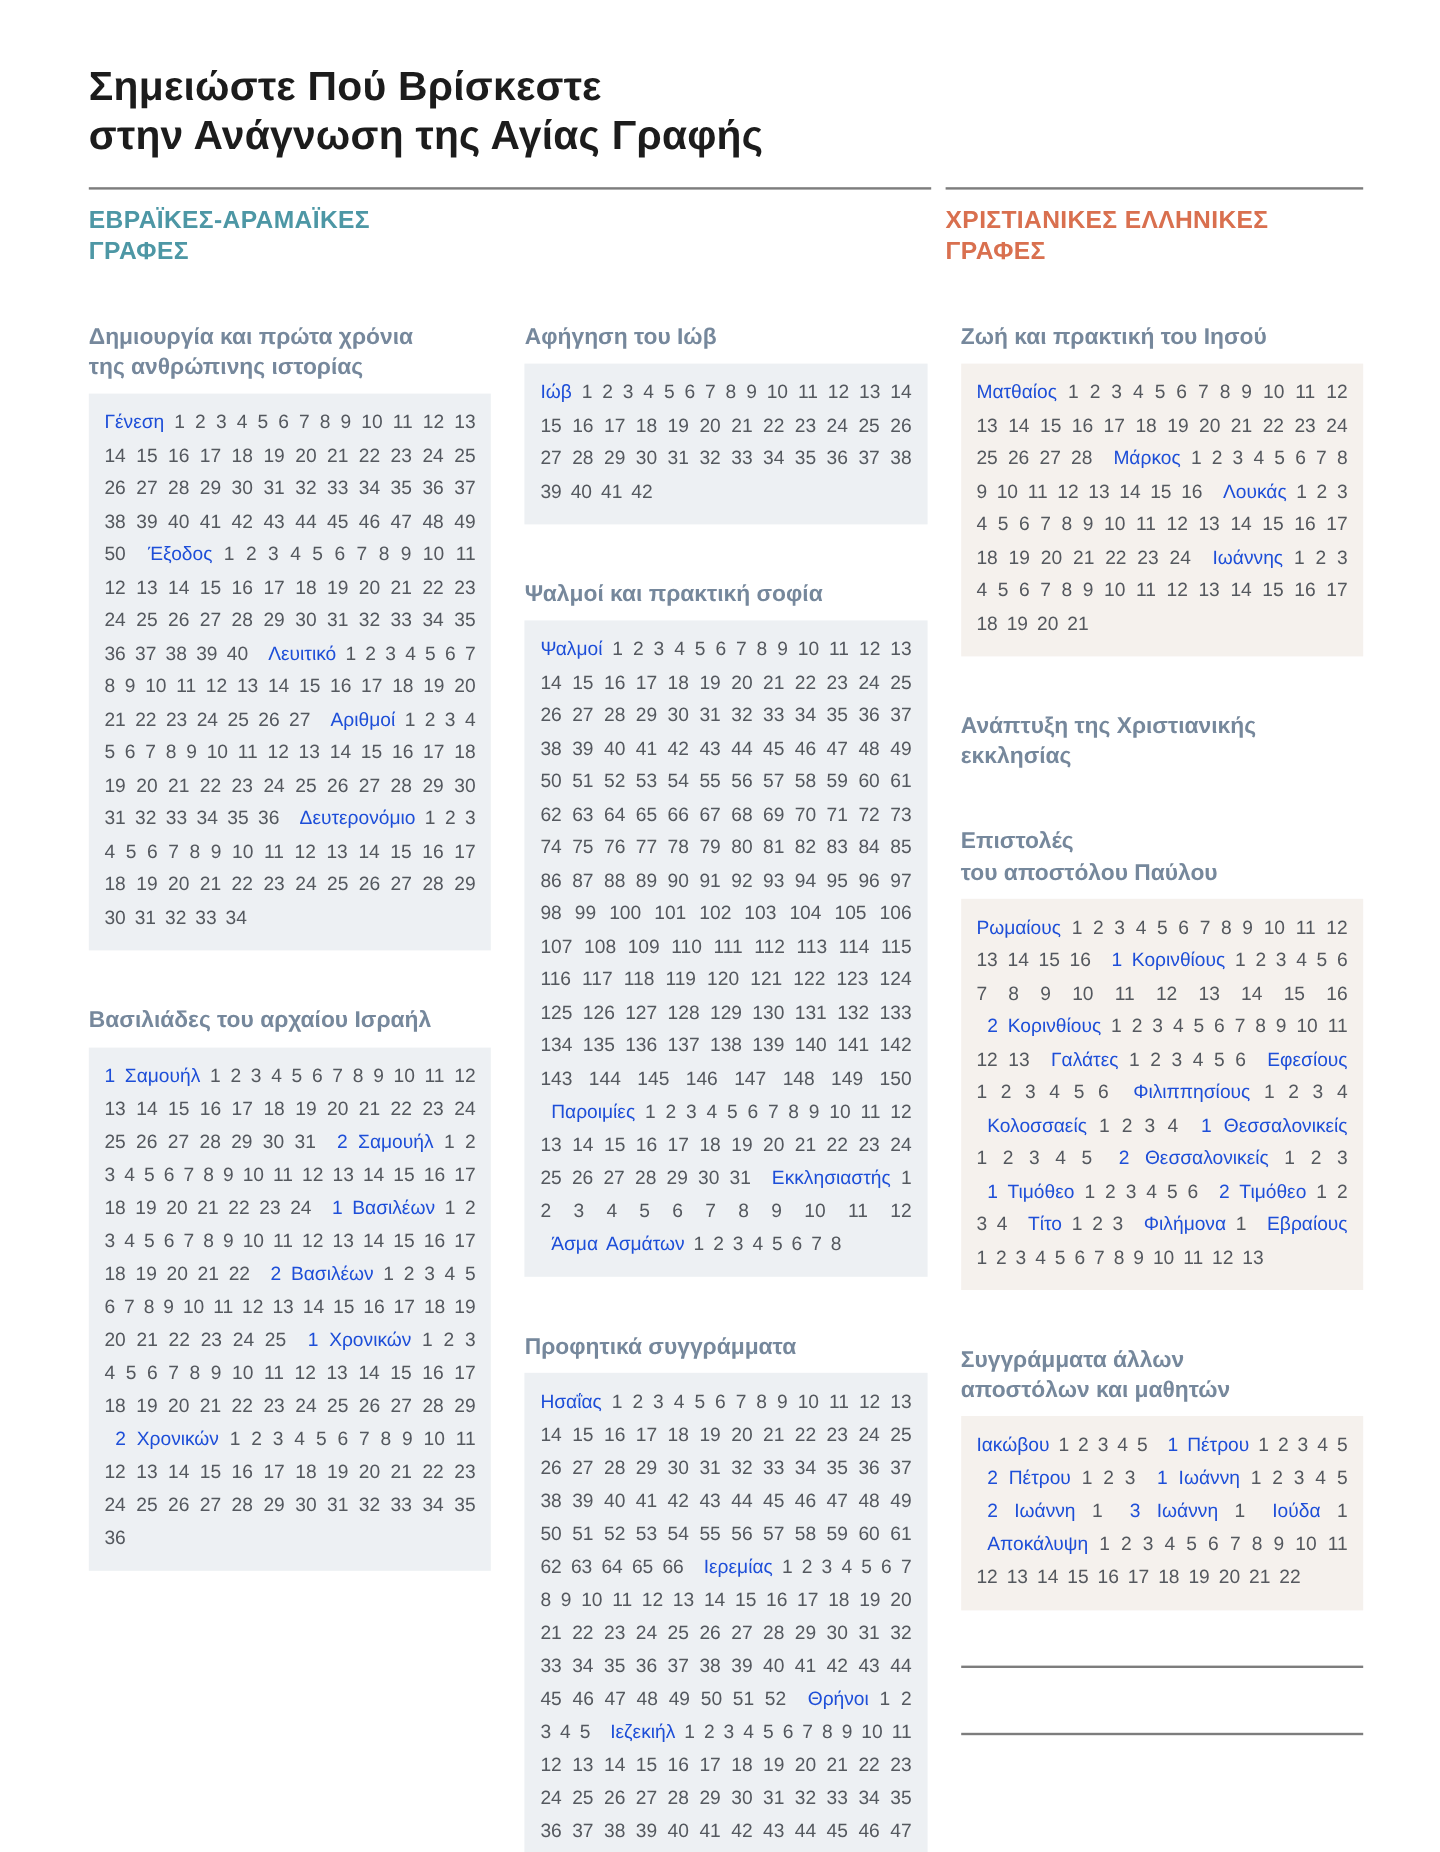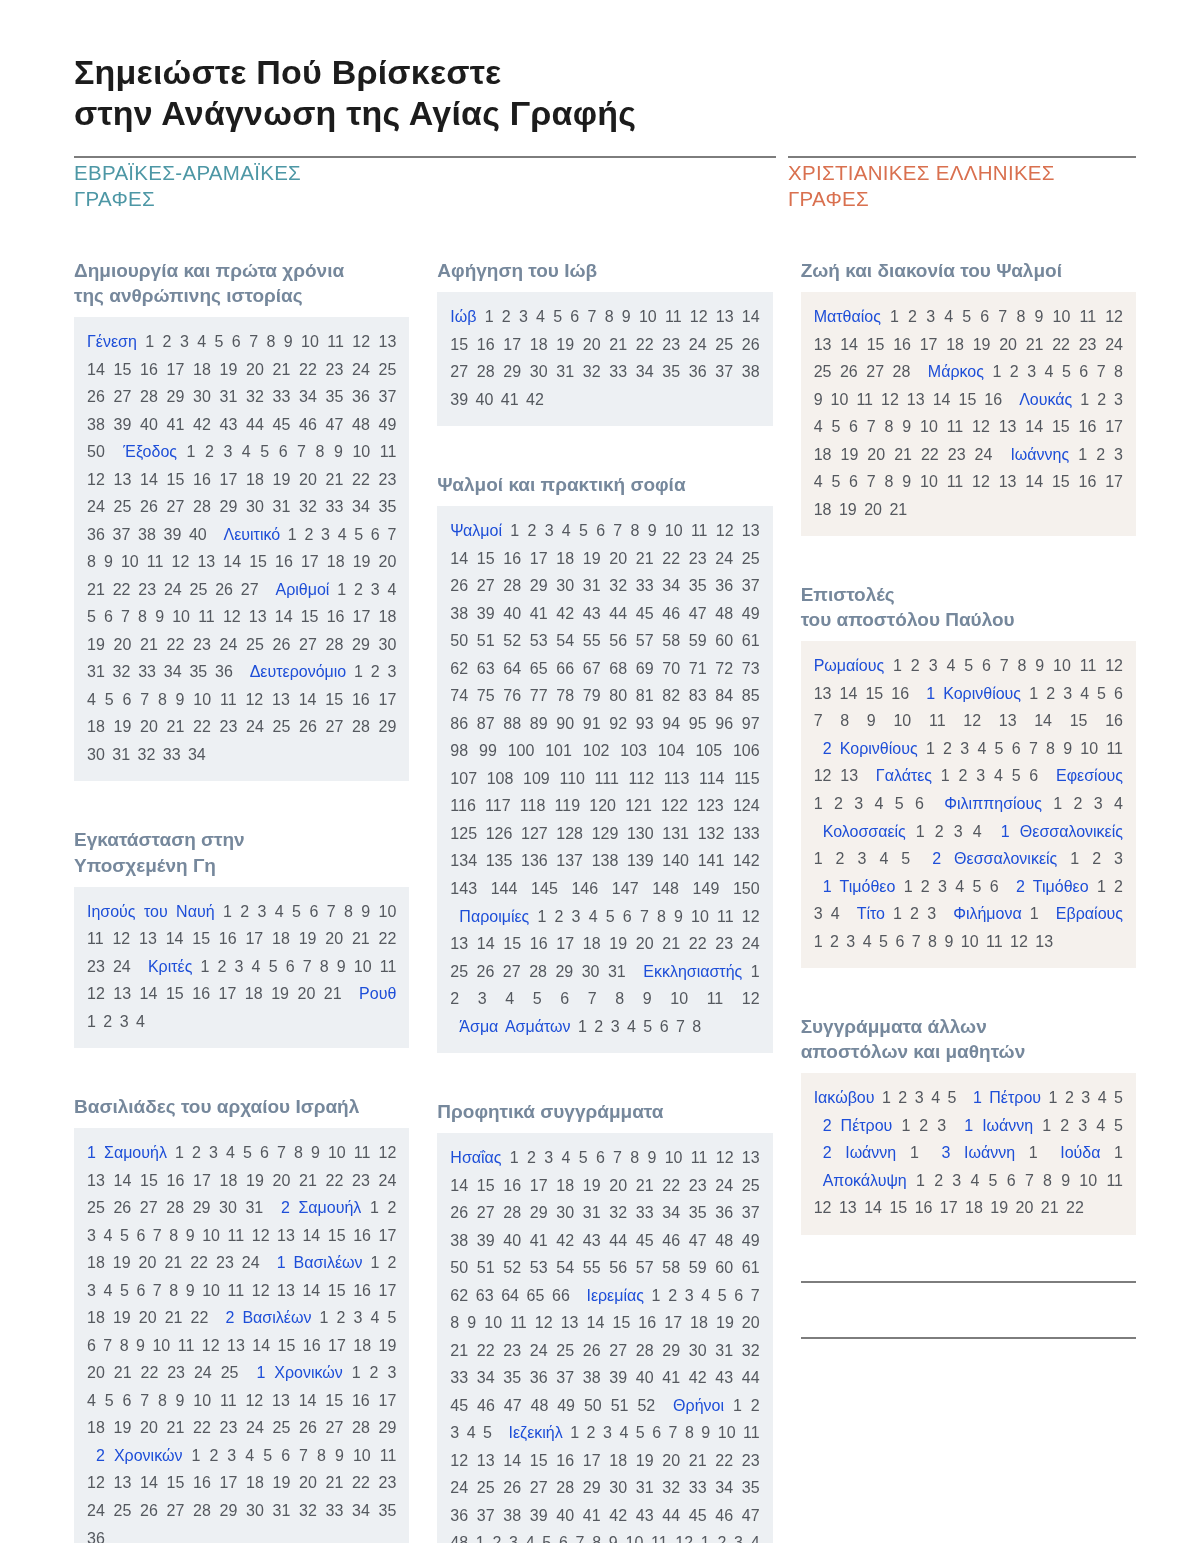--- a/index.html
+++ b/index.html
@@ -19,22 +19,22 @@
     align-items: end;
   }
   .top-cell { display: flex; flex-direction: column; justify-content: flex-end; }
   .page-title {
     font-size: 34px; font-weight: 700; line-height: 1.2;
     letter-spacing: 0.2px; color: #1c1c1c;
     white-space: pre-line; margin-bottom: 22px;
   }
   .rule { border: 0; border-top: 2px solid #7d7d7d; height: 0; width: 100%; }
   .section-label {
-    margin-top: 2px;
-    font-size: 20.5px; font-weight: 400; line-height: 1.28;
+    margin-top: 13px;
+    font-size: 20.5px; font-weight: 700; line-height: 1.28;
     letter-spacing: 0.3px; white-space: pre-line;
   }
   .section-label.teal   { color: #4d97a5; }
   .section-label.orange { color: #d9704f; }
 
   
   .main {
     margin-top: 46px;
     display: grid;
     grid-template-columns: repeat(3, 1fr);
@@ -89,25 +89,20 @@
   </header>
 
   <main class="main">
     <div class="col">
         <section class="block">
           <h3 class="block-heading">Δημιουργία και πρώτα χρόνια
 της ανθρώπινης ιστορίας</h3>
           <p class="chapters cool"><span class="book">Γένεση</span> 1 2 3 4 5 6 7 8 9 10 11 12 13 14 15 16 17 18 19 20 21 22 23 24 25 26 27 28 29 30 31 32 33 34 35 36 37 38 39 40 41 42 43 44 45 46 47 48 49 50 <span class="book">Έξοδος</span> 1 2 3 4 5 6 7 8 9 10 11 12 13 14 15 16 17 18 19 20 21 22 23 24 25 26 27 28 29 30 31 32 33 34 35 36 37 38 39 40 <span class="book">Λευιτικό</span> 1 2 3 4 5 6 7 8 9 10 11 12 13 14 15 16 17 18 19 20 21 22 23 24 25 26 27 <span class="book">Αριθμοί</span> 1 2 3 4 5 6 7 8 9 10 11 12 13 14 15 16 17 18 19 20 21 22 23 24 25 26 27 28 29 30 31 32 33 34 35 36 <span class="book">Δευτερονόμιο</span> 1 2 3 4 5 6 7 8 9 10 11 12 13 14 15 16 17 18 19 20 21 22 23 24 25 26 27 28 29 30 31 32 33 34 </p>
         </section>
         <section class="block">
-          <h3 class="block-heading">Εγκατάσταση στην
-Υποσχεμένη Γη</h3>
-          <p class="chapters cool"><span class="book">Ιησούς του Ναυή</span> 1 2 3 4 5 6 7 8 9 10 11 12 13 14 15 16 17 18 19 20 21 22 23 24 <span class="book">Κριτές</span> 1 2 3 4 5 6 7 8 9 10 11 12 13 14 15 16 17 18 19 20 21 <span class="book">Ρουθ</span> 1 2 3 4 </p>
-        </section>
-        <section class="block">
           <h3 class="block-heading">Βασιλιάδες του αρχαίου Ισραήλ</h3>
           <p class="chapters cool"><span class="book">1 Σαμουήλ</span> 1 2 3 4 5 6 7 8 9 10 11 12 13 14 15 16 17 18 19 20 21 22 23 24 25 26 27 28 29 30 31 <span class="book">2 Σαμουήλ</span> 1 2 3 4 5 6 7 8 9 10 11 12 13 14 15 16 17 18 19 20 21 22 23 24 <span class="book">1 Βασιλέων</span> 1 2 3 4 5 6 7 8 9 10 11 12 13 14 15 16 17 18 19 20 21 22 <span class="book">2 Βασιλέων</span> 1 2 3 4 5 6 7 8 9 10 11 12 13 14 15 16 17 18 19 20 21 22 23 24 25 <span class="book">1 Χρονικών</span> 1 2 3 4 5 6 7 8 9 10 11 12 13 14 15 16 17 18 19 20 21 22 23 24 25 26 27 28 29 <span class="book">2 Χρονικών</span> 1 2 3 4 5 6 7 8 9 10 11 12 13 14 15 16 17 18 19 20 21 22 23 24 25 26 27 28 29 30 31 32 33 34 35 36 </p>
         </section>
       </div>
     <div class="col">
         <section class="block">
           <h3 class="block-heading">Αφήγηση του Ιώβ</h3>
           <p class="chapters cool"><span class="book">Ιώβ</span> 1 2 3 4 5 6 7 8 9 10 11 12 13 14 15 16 17 18 19 20 21 22 23 24 25 26 27 28 29 30 31 32 33 34 35 36 37 38 39 40 41 42 </p>
         </section>
         <section class="block">
@@ -115,24 +110,26 @@
           <p class="chapters cool"><span class="book">Ψαλμοί</span> 1 2 3 4 5 6 7 8 9 10 11 12 13 14 15 16 17 18 19 20 21 22 23 24 25 26 27 28 29 30 31 32 33 34 35 36 37 38 39 40 41 42 43 44 45 46 47 48 49 50 51 52 53 54 55 56 57 58 59 60 61 62 63 64 65 66 67 68 69 70 71 72 73 74 75 76 77 78 79 80 81 82 83 84 85 86 87 88 89 90 91 92 93 94 95 96 97 98 99 100 101 102 103 104 105 106 107 108 109 110 111 112 113 114 115 116 117 118 119 120 121 122 123 124 125 126 127 128 129 130 131 132 133 134 135 136 137 138 139 140 141 142 143 144 145 146 147 148 149 150 <span class="book">Παροιμίες</span> 1 2 3 4 5 6 7 8 9 10 11 12 13 14 15 16 17 18 19 20 21 22 23 24 25 26 27 28 29 30 31 <span class="book">Εκκλησιαστής</span> 1 2 3 4 5 6 7 8 9 10 11 12 <span class="book">Άσμα Ασμάτων</span> 1 2 3 4 5 6 7 8 </p>
         </section>
         <section class="block">
           <h3 class="block-heading">Προφητικά συγγράμματα</h3>
           <p class="chapters cool"><span class="book">Ησαΐας</span> 1 2 3 4 5 6 7 8 9 10 11 12 13 14 15 16 17 18 19 20 21 22 23 24 25 26 27 28 29 30 31 32 33 34 35 36 37 38 39 40 41 42 43 44 45 46 47 48 49 50 51 52 53 54 55 56 57 58 59 60 61 62 63 64 65 66 <span class="book">Ιερεμίας</span> 1 2 3 4 5 6 7 8 9 10 11 12 13 14 15 16 17 18 19 20 21 22 23 24 25 26 27 28 29 30 31 32 33 34 35 36 37 38 39 40 41 42 43 44 45 46 47 48 49 50 51 52 <span class="book">Θρήνοι</span> 1 2 3 4 5 <span class="book">Ιεζεκιήλ</span> 1 2 3 4 5 6 7 8 9 10 11 12 13 14 15 16 17 18 19 20 21 22 23 24 25 26 27 28 29 30 31 32 33 34 35 36 37 38 39 40 41 42 43 44 45 46 47 48  1 2 3 4 5 6 7 8 9 10 11 12  1 2 3 4 5 6 7 8 9 10 11 12 13 14  1 2 3  1 2 3 4 5 6 7 8 9  1  1 2 3 4  1 2 3 4 5 6 7  1 2 3  1 2 3  1 2 3  1 2  1 2 3 4 5 6 7 8 9 10 11 12 13 14  1 2 3 4 </p>
         </section>
       </div>
     <div class="col">
 
     <section class="block">
-          <h3 class="block-heading">Ζωή και διακονία του Ψαλμοί</h3>
+          <h3 class="block-heading">Ζωή και πρακτική του Ιησού</h3>
           <p class="chapters warm"><span class="book">Ματθαίος</span> 1 2 3 4 5 6 7 8 9 10 11 12 13 14 15 16 17 18 19 20 21 22 23 24 25 26 27 28 <span class="book">Μάρκος</span> 1 2 3 4 5 6 7 8 9 10 11 12 13 14 15 16 <span class="book">Λουκάς</span> 1 2 3 4 5 6 7 8 9 10 11 12 13 14 15 16 17 18 19 20 21 22 23 24 <span class="book">Ιωάννης</span> 1 2 3 4 5 6 7 8 9 10 11 12 13 14 15 16 17 18 19 20 21 </p>
         </section>
         <section class="block">
+          <h3 class="block-heading">Ανάπτυξη της Χριστιανικής
+εκκλησίας</h3>
         </section>
         <section class="block">
           <h3 class="block-heading">Επιστολές
 του αποστόλου Παύλου</h3>
           <p class="chapters warm"><span class="book">Ρωμαίους</span> 1 2 3 4 5 6 7 8 9 10 11 12 13 14 15 16 <span class="book">1 Κορινθίους</span> 1 2 3 4 5 6 7 8 9 10 11 12 13 14 15 16 <span class="book">2 Κορινθίους</span> 1 2 3 4 5 6 7 8 9 10 11 12 13 <span class="book">Γαλάτες</span> 1 2 3 4 5 6 <span class="book">Εφεσίους</span> 1 2 3 4 5 6 <span class="book">Φιλιππησίους</span> 1 2 3 4 <span class="book">Κολοσσαείς</span> 1 2 3 4 <span class="book">1 Θεσσαλονικείς</span> 1 2 3 4 5 <span class="book">2 Θεσσαλονικείς</span> 1 2 3 <span class="book">1 Τιμόθεο</span> 1 2 3 4 5 6 <span class="book">2 Τιμόθεο</span> 1 2 3 4 <span class="book">Τίτο</span> 1 2 3 <span class="book">Φιλήμονα</span> 1 <span class="book">Εβραίους</span> 1 2 3 4 5 6 7 8 9 10 11 12 13 </p>
         </section>
         <section class="block">
           <h3 class="block-heading">Συγγράμματα άλλων
 αποστόλων και μαθητών</h3>
           <p class="chapters warm"><span class="book">Ιακώβου</span> 1 2 3 4 5 <span class="book">1 Πέτρου</span> 1 2 3 4 5 <span class="book">2 Πέτρου</span> 1 2 3 <span class="book">1 Ιωάννη</span> 1 2 3 4 5 <span class="book">2 Ιωάννη</span> 1 <span class="book">3 Ιωάννη</span> 1 <span class="book">Ιούδα</span> 1 <span class="book">Αποκάλυψη</span> 1 2 3 4 5 6 7 8 9 10 11 12 13 14 15 16 17 18 19 20 21 22 </p>

